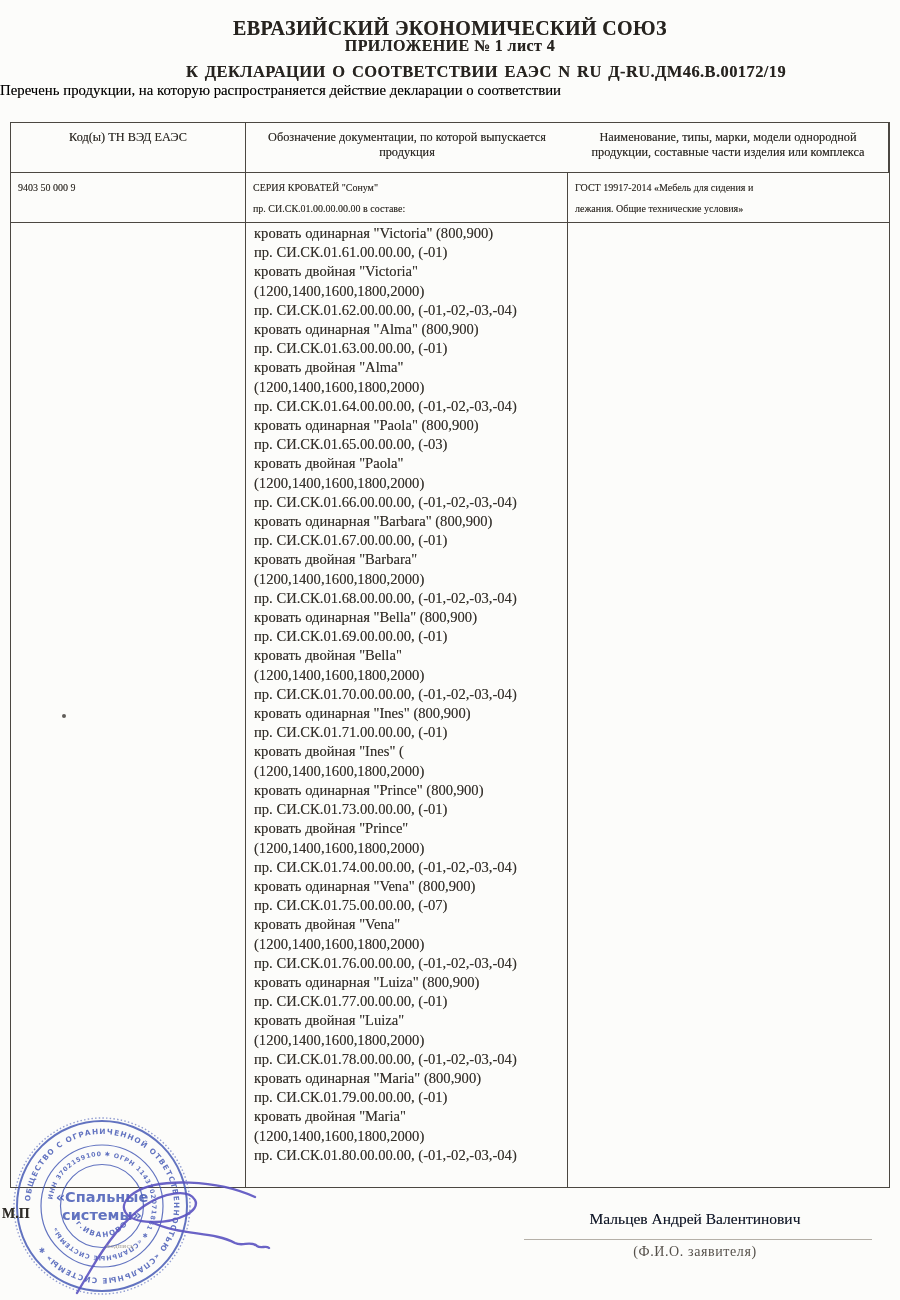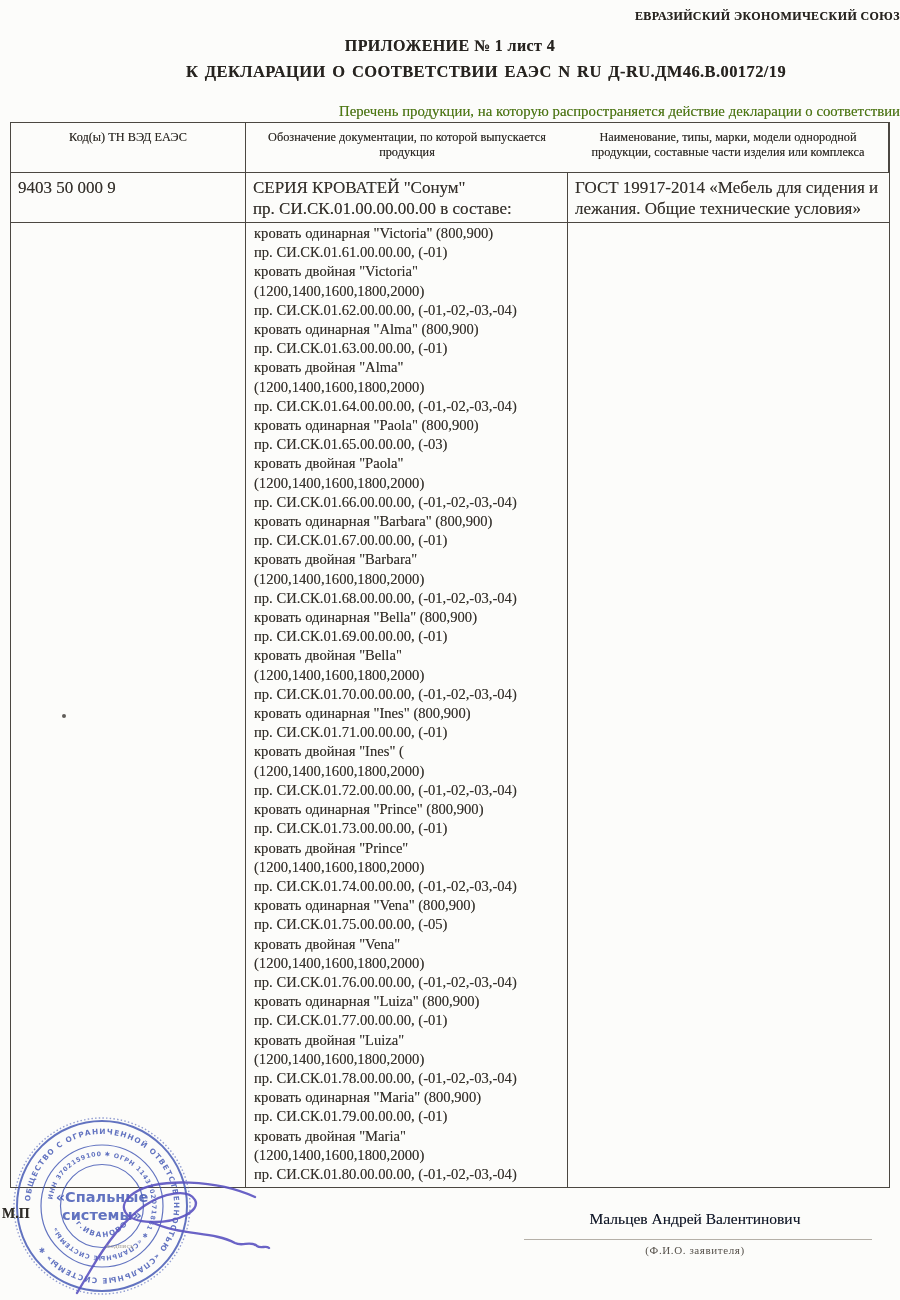--- a/index.html
+++ b/index.html
@@ -13,46 +13,46 @@
     overflow:hidden;
   }
   .scan-text{ text-shadow:0 0 .6px rgba(60,55,48,.55); }
 
   
   .title{
     position:absolute;left:0;width:100%;
     text-align:center;font-weight:bold;color:#26231f;
     letter-spacing:.4px;
   }
-  .title1{top:9px;font-size:12px;text-align:right;}
+  .title1{top:17px;font-size:20px;}
   .title2{top:37px;font-size:16px;}
   .title3{top:62px;font-size:16.5px;word-spacing:2px;margin-left:36px;}
   .caption{
-    position:absolute;top:103px;left:0;width:100%;
-    text-align:right;font-size:14.8px;color:#4d7c0f;
+    position:absolute;top:82px;left:0;width:100%;
+    text-align:left;font-size:14.8px;color:#000000;
   }
 
   
   .doc-table{
     position:absolute;left:10px;top:122px;width:880px;height:1066px;
     border:1.6px solid #4b4741;
     display:grid;
     grid-template-columns:235px 322px 1fr;
     grid-template-rows:50px 50px 1fr;
     box-sizing:border-box;
     background:transparent;
   }
   .cell{box-sizing:border-box;overflow:hidden;}
   .c1,.c2{border-right:1.4px solid #4b4741;}
   .th,.td1{border-bottom:1.4px solid #4b4741;}
   .th{
     font-weight:normal;font-size:12.3px;line-height:15px;
     text-align:center;padding:7px 10px 0 10px;color:#2c2925;
   }
-  .td1{font-size:17px;line-height:21px;padding:4px 21px 0 7px;}
+  .td1{font-size:10px;line-height:21px;padding:4px 21px 0 7px;}
   .td1 .ln{white-space:nowrap;}
   .td2{padding:1px 4px 0 8px;font-size:14.6px;line-height:19.2px;}
   .pl{white-space:nowrap;}
 
   
   .mp-label{
     position:absolute;left:2px;top:1206px;
     font-size:14px;font-weight:600;color:#2f2c28;z-index:5;
   }
   .sig-caption{
@@ -62,21 +62,21 @@
   .applicant-name{
     position:absolute;left:520px;top:1210px;width:350px;
     text-align:center;font-size:15.5px;color:#0f172a;
   }
   .sig-line{
     position:absolute;left:524px;top:1239px;width:348px;height:1px;
     background:#b5b0a8;
   }
   .applicant-caption{
     position:absolute;left:520px;top:1244px;width:350px;
-    text-align:center;font-size:11px;color:#55504a;letter-spacing:.6px;
+    text-align:center;font-size:14px;color:#55504a;letter-spacing:.6px;
   }
   .speck{
     position:absolute;left:62px;top:714px;width:4px;height:4px;
     border-radius:50%;background:#38342f;opacity:.8;
   }
 
   
   .stamp-svg{position:absolute;left:2px;top:1116px;z-index:3;}
   .stamp-svg text{font-family:"DejaVu Sans", sans-serif;}
   .sig-svg{position:absolute;left:0;top:1150px;z-index:4;}
@@ -131,28 +131,27 @@
           <div class="pl">пр. СИ.СК.01.68.00.00.00, (-01,-02,-03,-04)</div>
           <div class="pl">кровать одинарная "Bella" (800,900)</div>
           <div class="pl">пр. СИ.СК.01.69.00.00.00, (-01)</div>
           <div class="pl">кровать двойная "Bella"</div>
           <div class="pl">(1200,1400,1600,1800,2000)</div>
           <div class="pl">пр. СИ.СК.01.70.00.00.00, (-01,-02,-03,-04)</div>
           <div class="pl">кровать одинарная "Ines" (800,900)</div>
           <div class="pl">пр. СИ.СК.01.71.00.00.00, (-01)</div>
           <div class="pl">кровать двойная "Ines" (</div>
           <div class="pl">(1200,1400,1600,1800,2000)</div>
-          <div class="pl">пр. СИ.СК.01.72.00.00.00, (-01,-02,-03,-04)</div>
           <div class="pl">кровать одинарная "Prince" (800,900)</div>
           <div class="pl">пр. СИ.СК.01.73.00.00.00, (-01)</div>
           <div class="pl">кровать двойная "Prince"</div>
           <div class="pl">(1200,1400,1600,1800,2000)</div>
           <div class="pl">пр. СИ.СК.01.74.00.00.00, (-01,-02,-03,-04)</div>
           <div class="pl">кровать одинарная "Vena" (800,900)</div>
-          <div class="pl">пр. СИ.СК.01.75.00.00.00, (-05)</div>
+          <div class="pl">пр. СИ.СК.01.75.00.00.00, (-07)</div>
           <div class="pl">кровать двойная "Vena"</div>
           <div class="pl">(1200,1400,1600,1800,2000)</div>
           <div class="pl">пр. СИ.СК.01.76.00.00.00, (-01,-02,-03,-04)</div>
           <div class="pl">кровать одинарная "Luiza" (800,900)</div>
           <div class="pl">пр. СИ.СК.01.77.00.00.00, (-01)</div>
           <div class="pl">кровать двойная "Luiza"</div>
           <div class="pl">(1200,1400,1600,1800,2000)</div>
           <div class="pl">пр. СИ.СК.01.78.00.00.00, (-01,-02,-03,-04)</div>
           <div class="pl">кровать одинарная "Maria" (800,900)</div>
           <div class="pl">пр. СИ.СК.01.79.00.00.00, (-01)</div>

